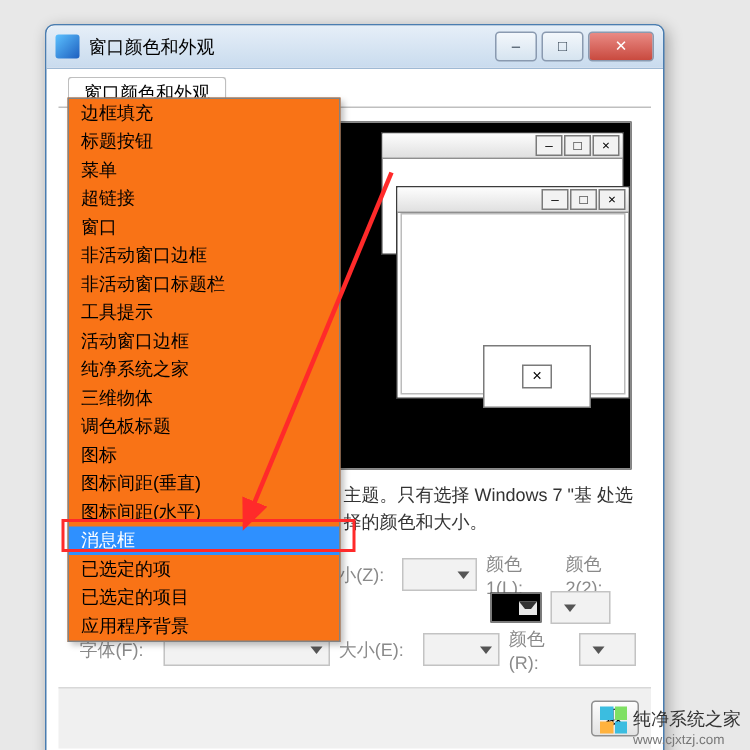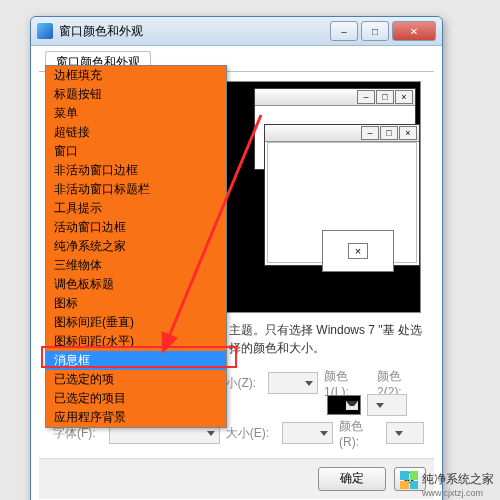--- a/index.html
+++ b/index.html
@@ -158,21 +158,20 @@
             <span class="car"></span>
           </div>
         <div class="lbl" style="width:auto">颜色(R):</div>
         <div class="field dis" style="width:30px">
             <span class="car"></span>
           </div>
       </div>
     </div>
 
     <div class="btnbar">
-      <div class="pbtn">确定</div>
       <div class="pbtn" style="min-width:30px">取</div>
     </div>
   </div>
 </div>
 
 <div class="watermark">
   <div class="wm-logo">
       <div></div>
       <div></div>
       <div></div>

